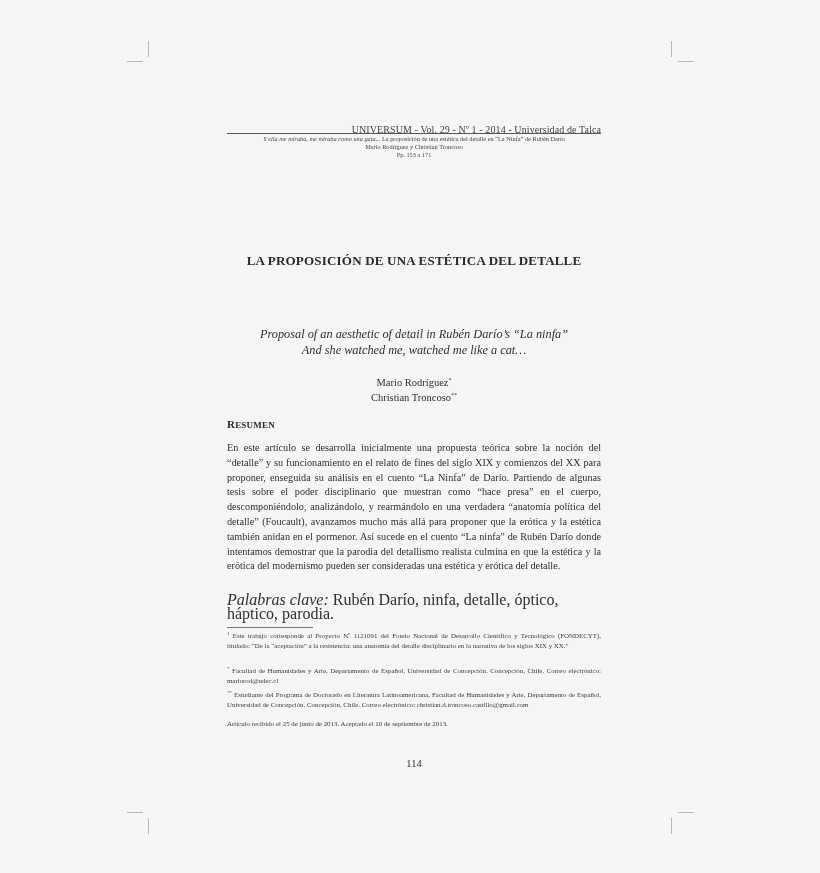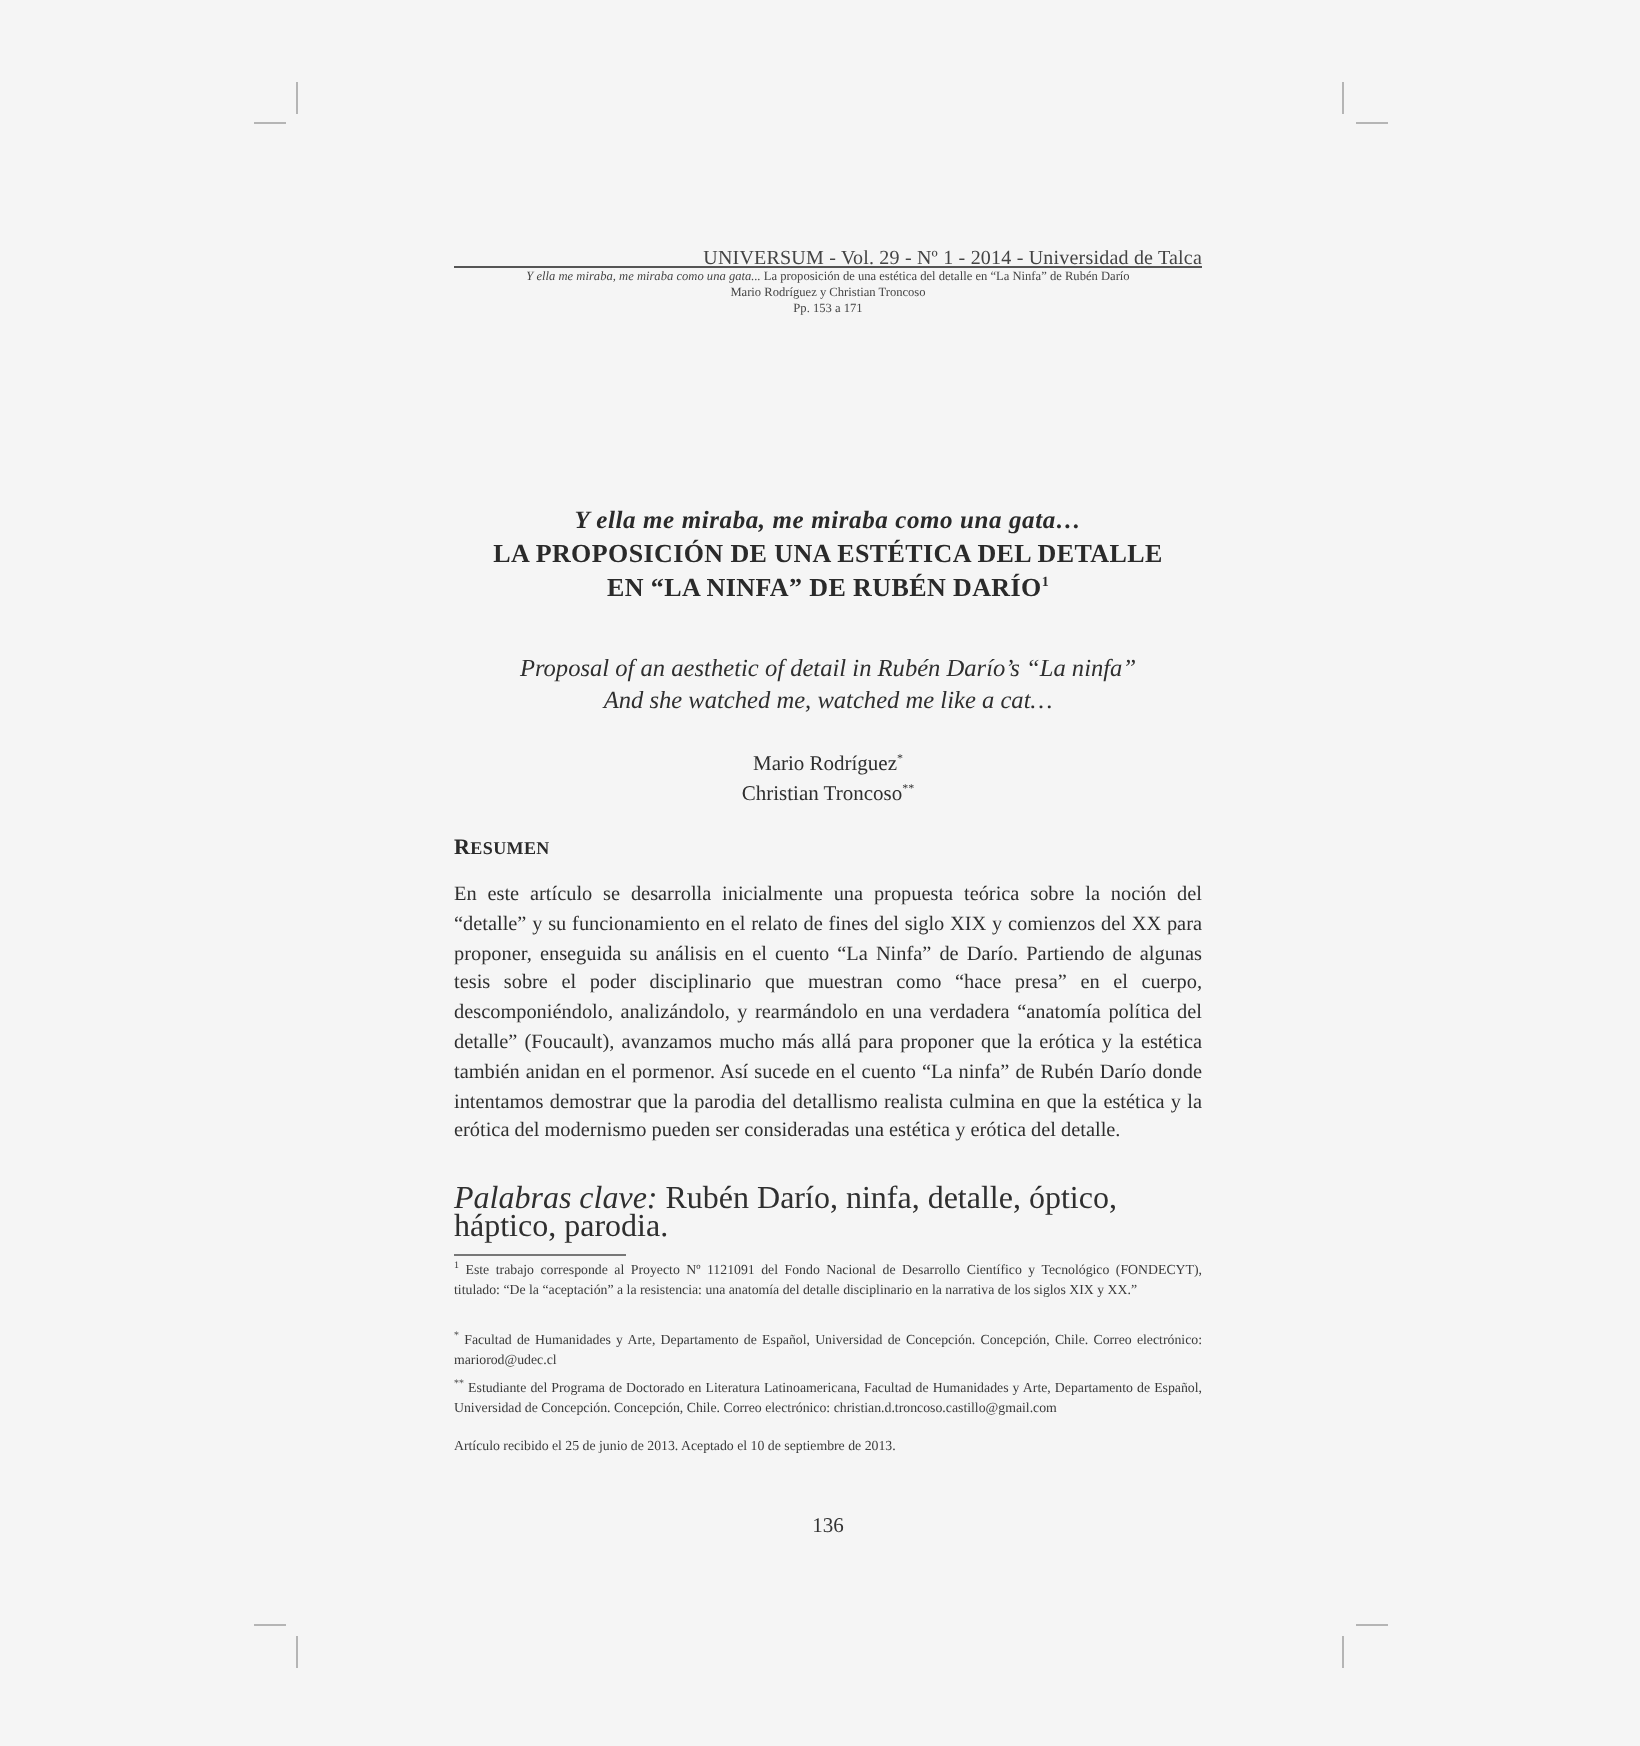--- a/index.html
+++ b/index.html
@@ -201,23 +201,21 @@
 
 <div class="page">
 
   <div class="running-head">UNIVERSUM  -  Vol. 29  -  Nº 1  -  2014 -  Universidad de Talca</div>
   <div class="running-rule"></div>
   <div class="head-sub" style="top:135px;"><span class="it">Y ella me miraba, me miraba como una gata...</span><span> La proposición de una estética del detalle en “La Ninfa” de Rubén Darío</span></div>
   <div class="head-sub" style="top:143px;">Mario Rodríguez y Christian Troncoso</div>
   <div class="head-sub" style="top:151px;">Pp. 153 a 171</div>
 
   <div class="title-block">
-    <div class="title-es-italic">Y ella me miraba, me miraba como una gata…</div>
     <div class="title-es-caps">LA PROPOSICIÓN DE UNA ESTÉTICA DEL DETALLE</div>
-    <div class="title-es-caps"><span>EN “LA NINFA” DE RUBÉN DARÍO</span><sup>1</sup></div>
   </div>
 
   <div class="title-en">
     <div>Proposal of an aesthetic of detail in Rubén Darío’s “La ninfa”</div>
     <div>And she watched me, watched me like a cat…</div>
   </div>
 
   <div class="authors">
     <div><span>Mario Rodríguez</span><sup>*</sup></div>
     <div><span>Christian Troncoso</span><sup>**</sup></div>
@@ -227,14 +225,14 @@
   <p class="abstract">En este artículo se desarrolla inicialmente una propuesta teórica sobre la noción del “detalle” y su funcionamiento en el relato de fines del siglo XIX y comienzos del XX para proponer, enseguida su análisis en el cuento “La Ninfa” de Darío.  Partiendo de algunas tesis sobre el poder disciplinario que muestran como “hace presa” en el cuerpo, descomponiéndolo, analizándolo, y rearmándolo en una verdadera “anatomía política del detalle” (Foucault), avanzamos mucho más allá para proponer que la erótica y la estética también anidan en el pormenor.  Así sucede en el cuento “La ninfa” de Rubén Darío donde intentamos demostrar  que la parodia del detallismo realista culmina en que la estética y la erótica del modernismo pueden ser consideradas una estética y erótica del detalle.</p>
 
   <p class="keywords"><span class="kw-label">Palabras clave:</span><span> Rubén Darío, ninfa, detalle, óptico, háptico, parodia.</span></p>
 
   <div class="fn-rule"></div>
   <p class="footnote" style="top:631px;"><sup>1</sup><span> Este trabajo corresponde al Proyecto Nº 1121091 del Fondo Nacional de Desarrollo Científico y Tecnológico (FONDECYT), titulado: “De la “aceptación” a la resistencia: una anatomía del detalle disciplinario en la narrativa de los siglos XIX y XX.”</span></p>
   <p class="footnote" style="top:666px;"><sup>*</sup><span> Facultad de Humanidades y Arte, Departamento de Español, Universidad de Concepción. Concepción, Chile. Correo electrónico: mariorod@udec.cl</span></p>
   <p class="footnote" style="top:690px;"><sup>**</sup><span> Estudiante del Programa de Doctorado en Literatura Latinoamericana, Facultad de Humanidades y Arte, Departamento de Español, Universidad de Concepción. Concepción, Chile. Correo electrónico: christian.d.troncoso.castillo@gmail.com</span></p>
   <p class="footnote" style="top:719px;"><span>Artículo recibido el 25 de junio de 2013. Aceptado el 10 de septiembre de 2013.</span></p>
 
-  <div class="page-number">136</div>
+  <div class="page-number">114</div>
 </div>
 
 </body></html>

